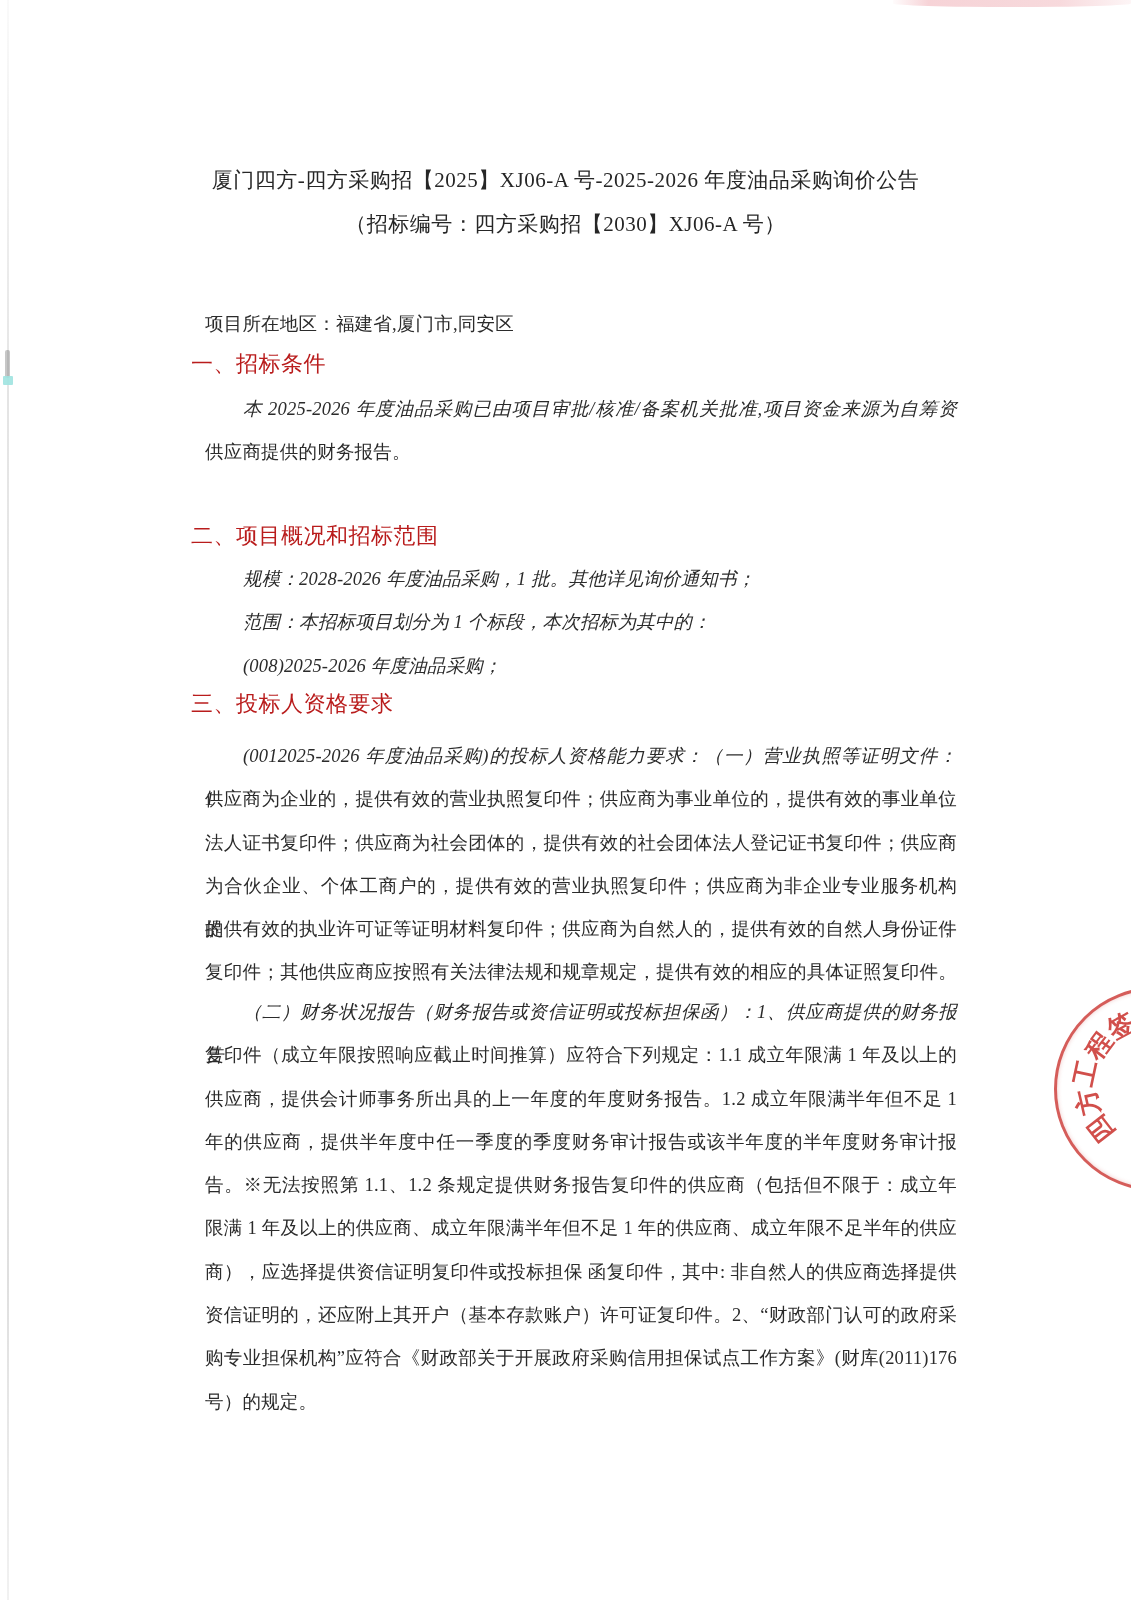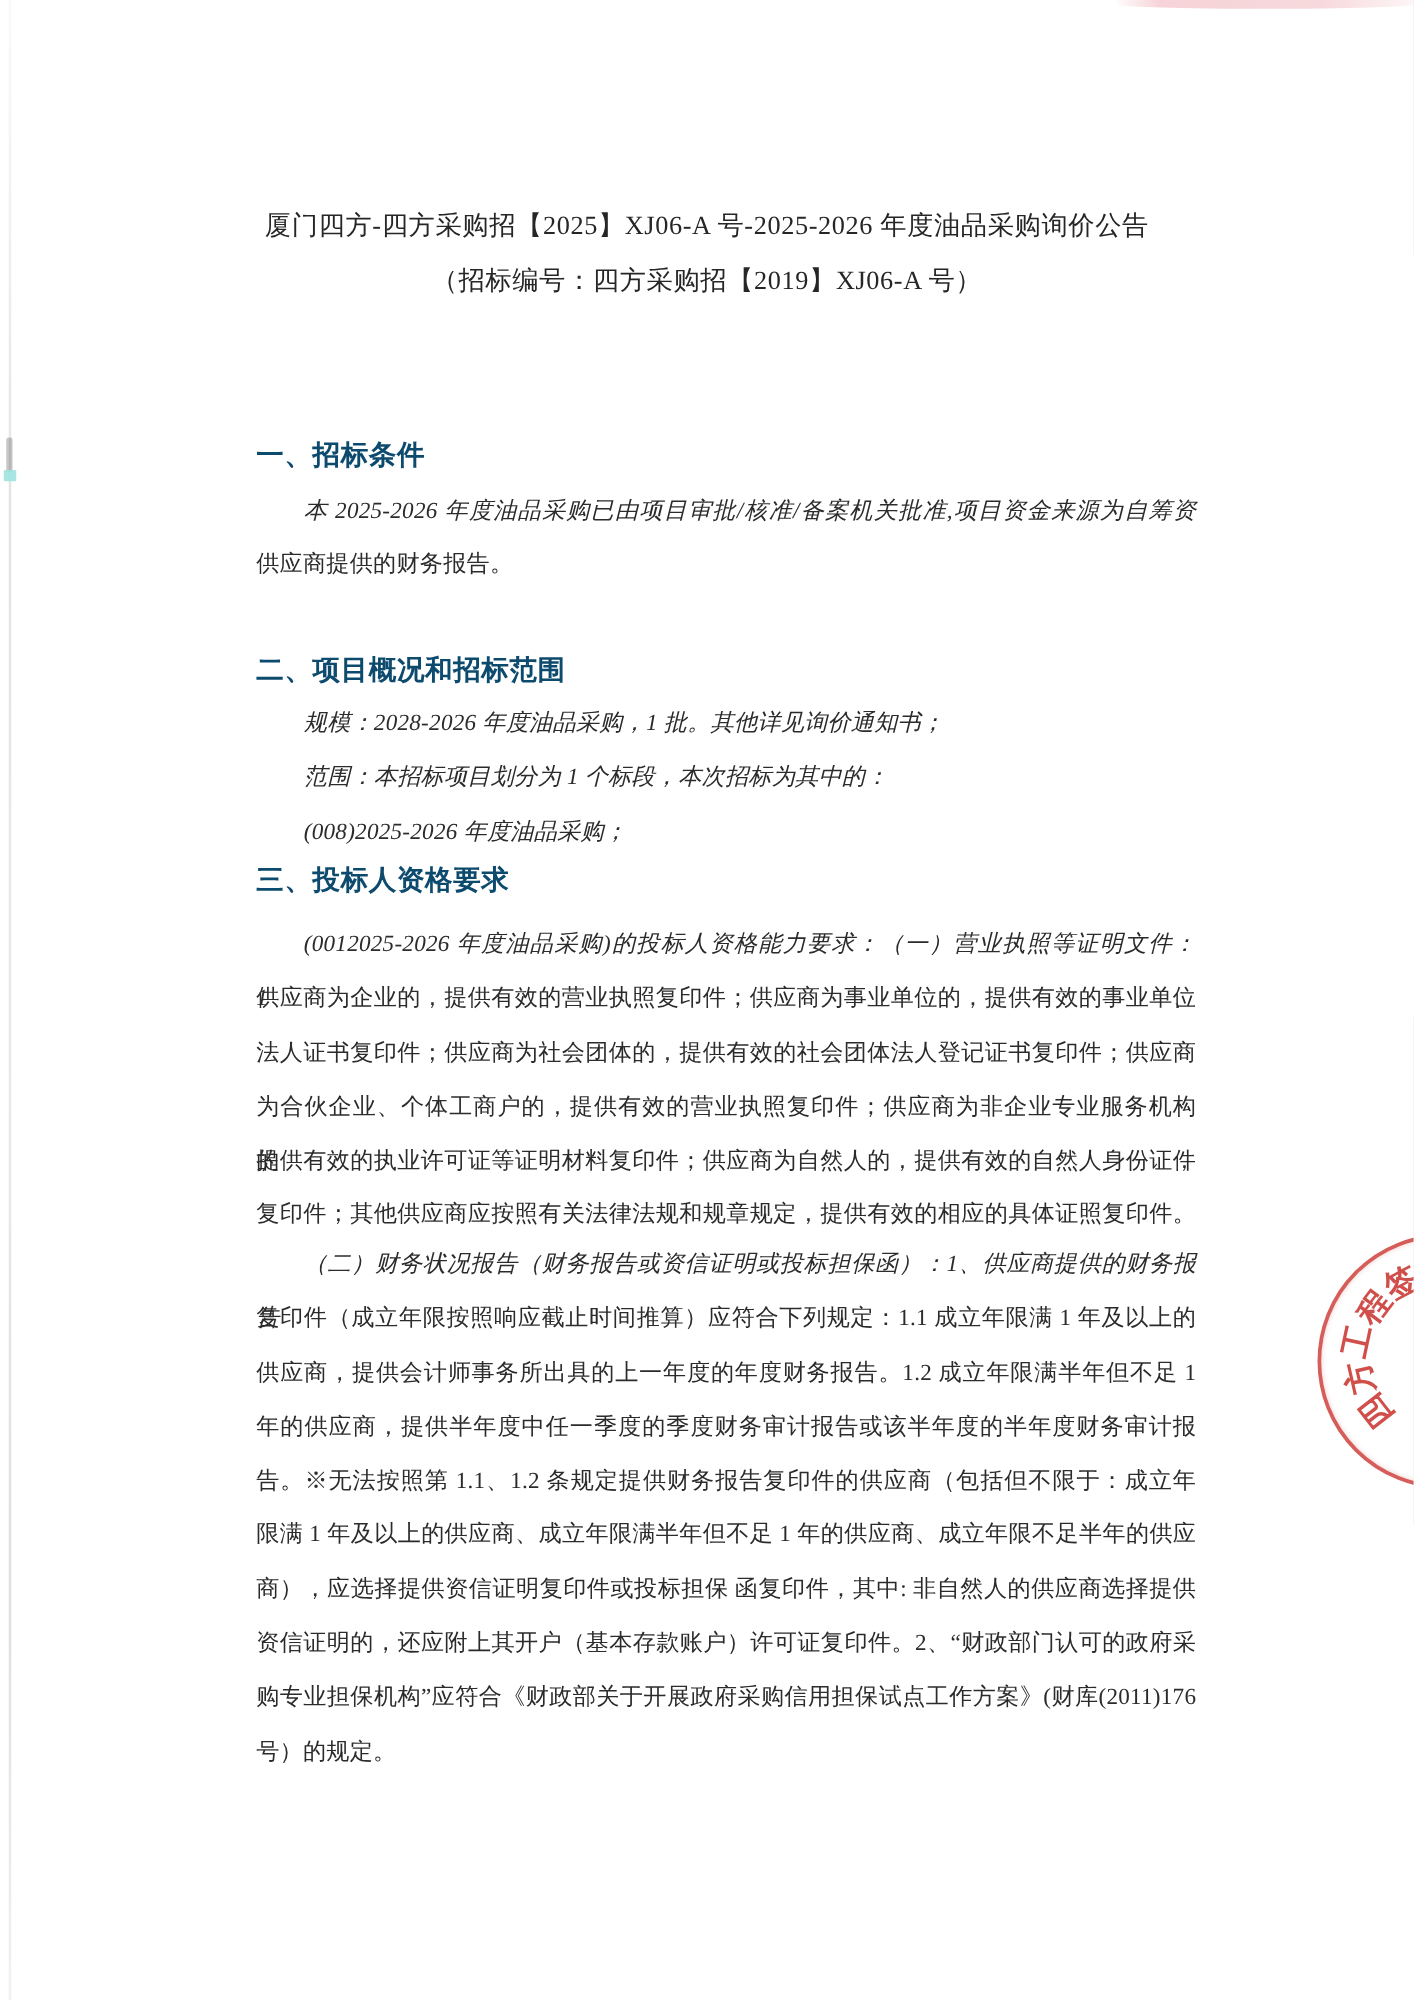--- a/index.html
+++ b/index.html
@@ -20,25 +20,25 @@
     left: 0; width: 1131px;
     text-align: center;
     font-size: 21px;
     line-height: 44px;
     letter-spacing: 0.5px;
     color: #262626;
   }
 
   
   .heading {
-    left: 205px; width: 760px;
+    left: 191px; width: 760px;
     font-size: 22px;
-    font-weight: bold;
+    font-weight: normal;
     line-height: 40px;
-    color: #0c4a6e;
+    color: #b91c1c;
     letter-spacing: 0.5px;
   }
 
   
   .textcol { left: 205px; width: 752px; }
   .line {
     height: 43.3px;
     line-height: 43.3px;
     font-size: 18.5px;
     color: #2b2b2b;
@@ -114,22 +114,25 @@
 <body>
 
 <div class="page">
 
   <div class="scan-edge-line"></div>
   <div class="scan-smudge"></div>
   <div class="scan-teal-mark"></div>
   <div class="scan-pink-streak"></div>
 
   <div class="abs title-line" style="top:158px">厦门四方-四方采购招【2025】XJ06-A 号-2025-2026 年度油品采购询价公告</div>
-  <div class="abs title-line" style="top:202px">（招标编号：四方采购招【2019】XJ06-A 号）</div>
+  <div class="abs title-line" style="top:202px">（招标编号：四方采购招【2030】XJ06-A 号）</div>
 
+  <div class="abs textcol" style="top:303px">
+    <div class="line">项目所在地区：福建省,厦门市,同安区</div>
+  </div>
 
   <div class="abs heading" style="top:344px">一、招标条件</div>
   <div class="abs textcol" style="top:388px">
       <div class="line j ind">本 2025-2026 年度油品采购已由项目审批/核准/备案机关批准,项目资金来源为自筹资</div>
       <div class="line">供应商提供的财务报告。</div>
     </div>
 
   <div class="abs heading" style="top:516px">二、项目概况和招标范围</div>
   <div class="abs textcol" style="top:558px">
       <div class="line ind">规模：2028-2026 年度油品采购，1 批。其他详见询价通知书；</div>

